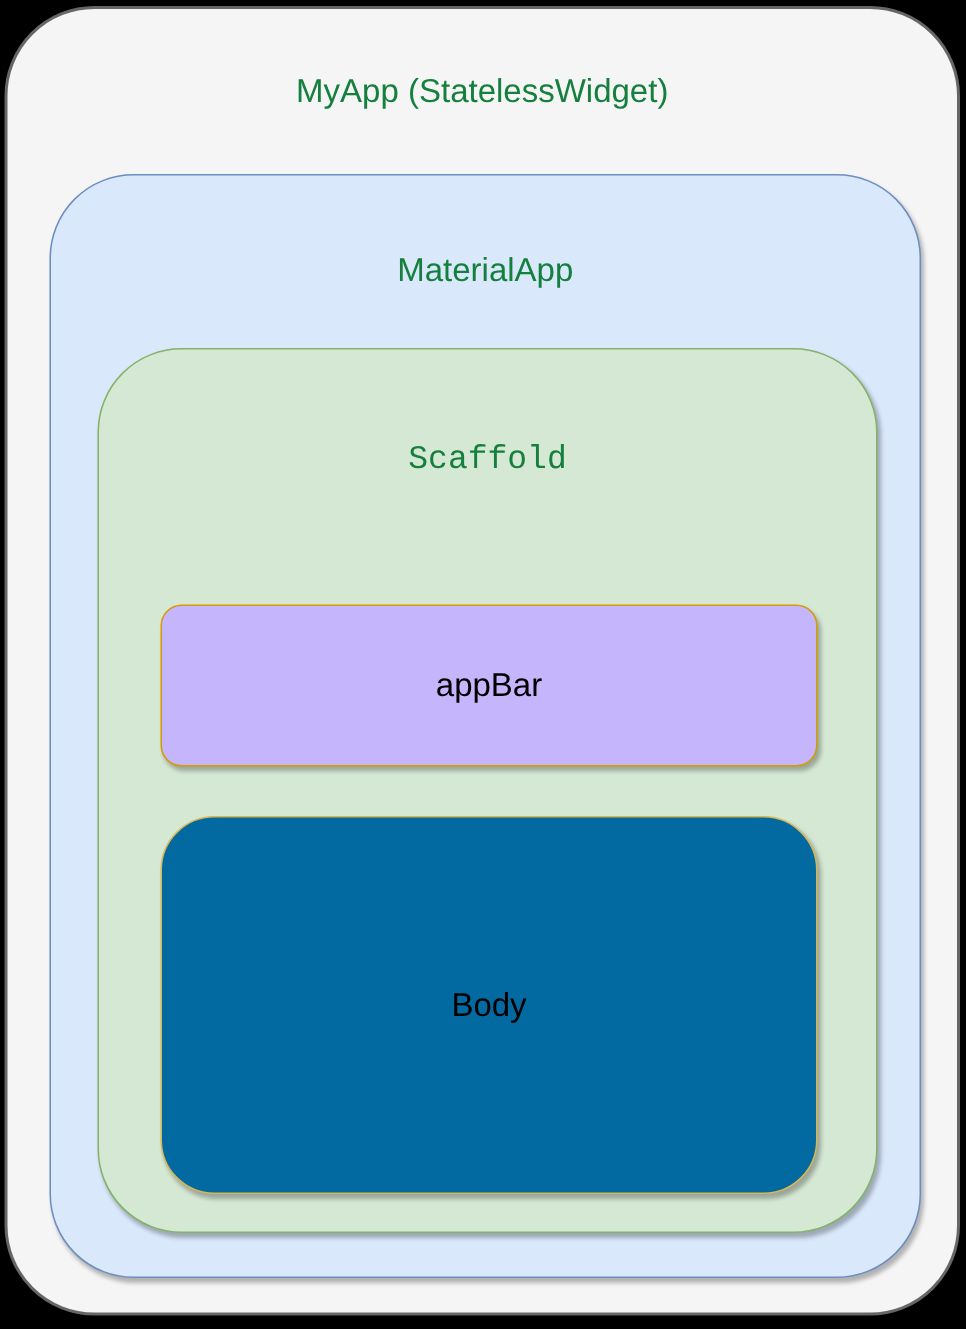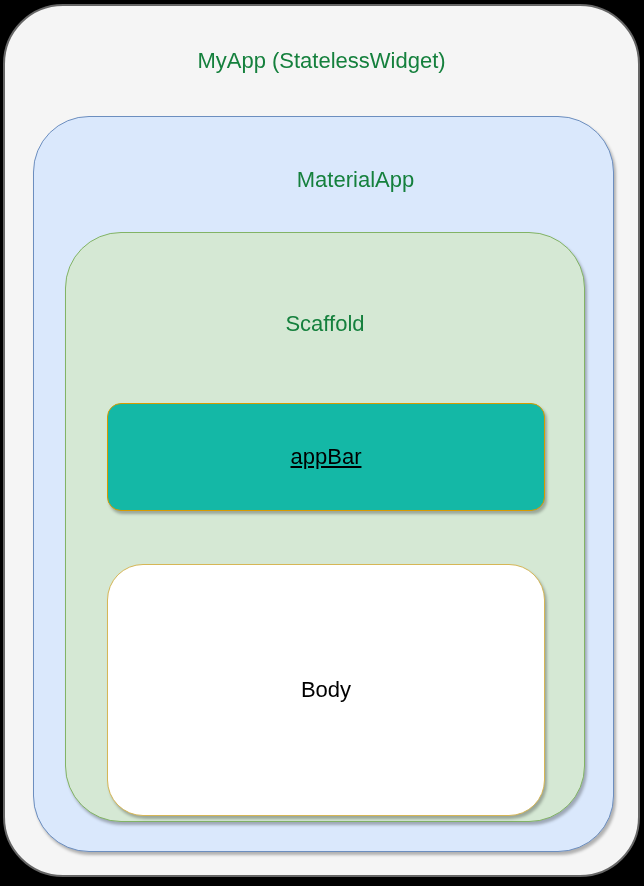--- a/index.html
+++ b/index.html
@@ -42,31 +42,31 @@
   #label-myapp { top: 42px; }
 
   #node-materialapp {
     left: 28px;
     top: 110px;
     width: 581px;
     height: 736px;
     border-radius: 56px;
     box-shadow: 2px 3px 3px rgba(0,0,0,0.28);
   }
-  #label-materialapp { top: 50px; padding-left: 32px; }
+  #label-materialapp { top: 50px; }
 
   #node-scaffold {
     left: 31px;
     top: 115px;
     width: 520px;
     height: 590px;
     border-radius: 56px;
     box-shadow: 2px 3px 3px rgba(0,0,0,0.28);
   }
-  #label-scaffold { top: 78px; }
+  #label-scaffold { top: 61px; font-family: Liberation Mono, monospace; }
 
   #node-appbar {
     left: 41px;
     top: 170px;
     width: 438px;
     height: 108px;
     border-radius: 14px;
     box-shadow: 2px 3px 3px rgba(0,0,0,0.28);
     display: flex;
     align-items: center;
@@ -100,24 +100,24 @@
     <div id="label-myapp" class="node-label">MyApp (StatelessWidget)</div>
 
     <div id="node-materialapp" class="node" style="background-color: rgb(218, 232, 252); border-color: rgb(108, 142, 191);">
 
       <div id="label-materialapp" class="node-label">MaterialApp</div>
 
       <div id="node-scaffold" class="node" style="background-color: rgb(213, 232, 212); border-color: rgb(130, 179, 102);">
 
         <div id="label-scaffold" class="node-label">Scaffold</div>
 
-        <div id="node-appbar" class="node" style="background-color: #14b8a6; border-color: rgb(215, 155, 0); text-decoration: underline;">
+        <div id="node-appbar" class="node" style="background-color: #c4b5fd; border-color: rgb(215, 155, 0);">
           <span class="center-label">appBar</span>
         </div>
 
-        <div id="node-body" class="node" style="background-color: #ffffff; border-color: rgb(214, 182, 86); margin-top: 20px;">
+        <div id="node-body" class="node" style="background-color: #0369a1; border-color: rgb(214, 182, 86);">
           <span class="center-label">Body</span>
         </div>
 
       </div>
     </div>
   </div>
 </div>
 
 </body></html>

